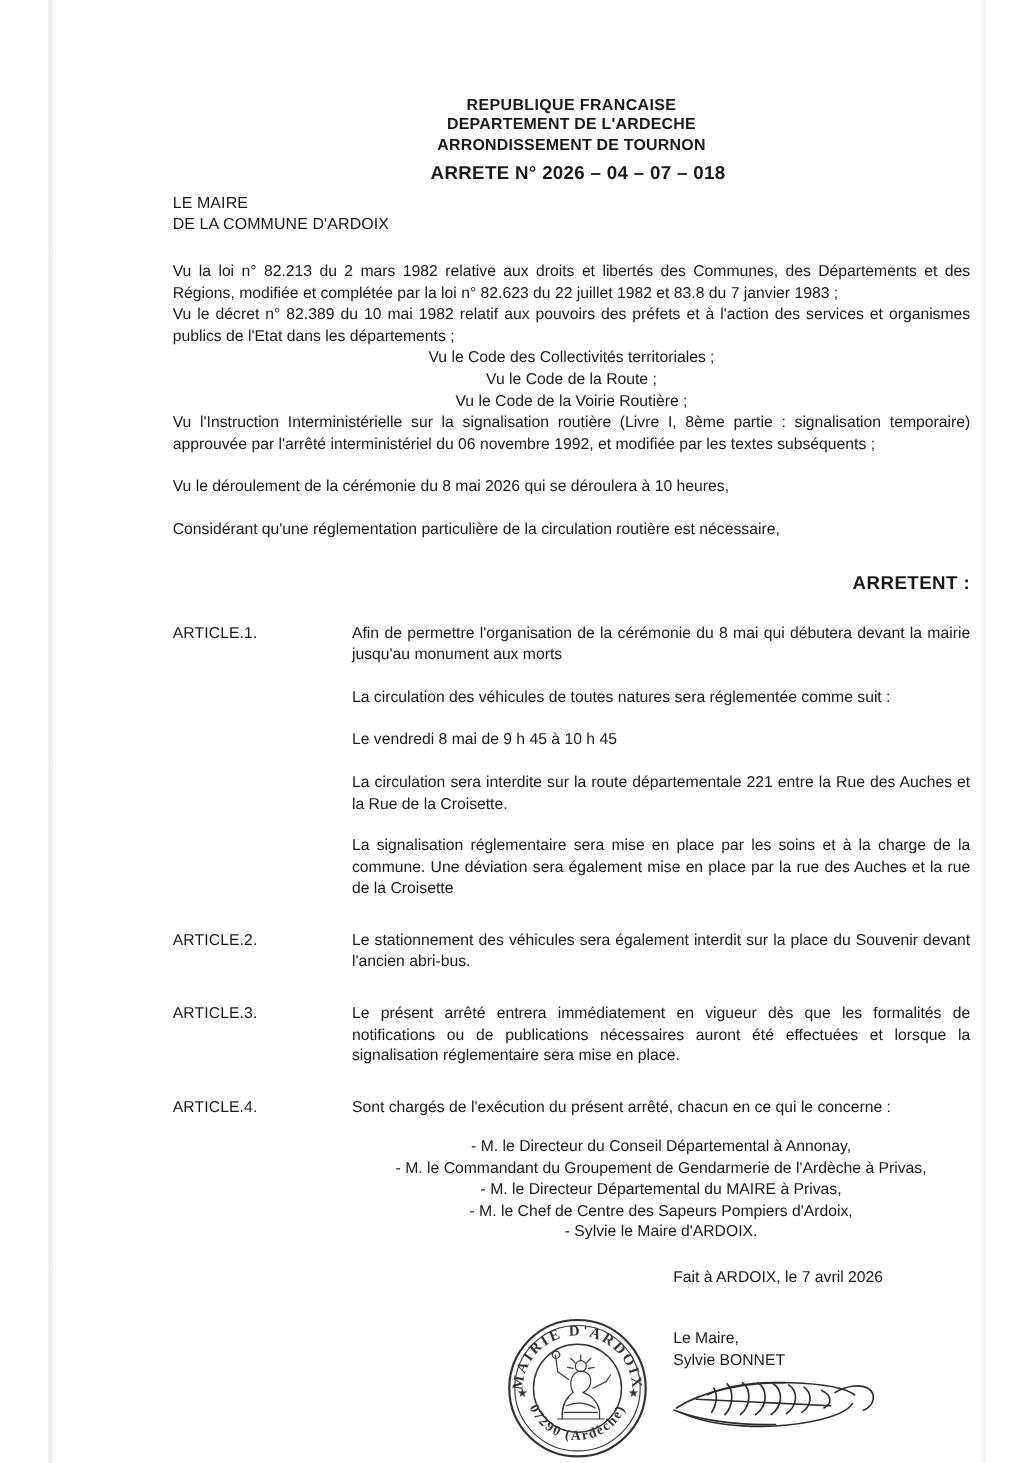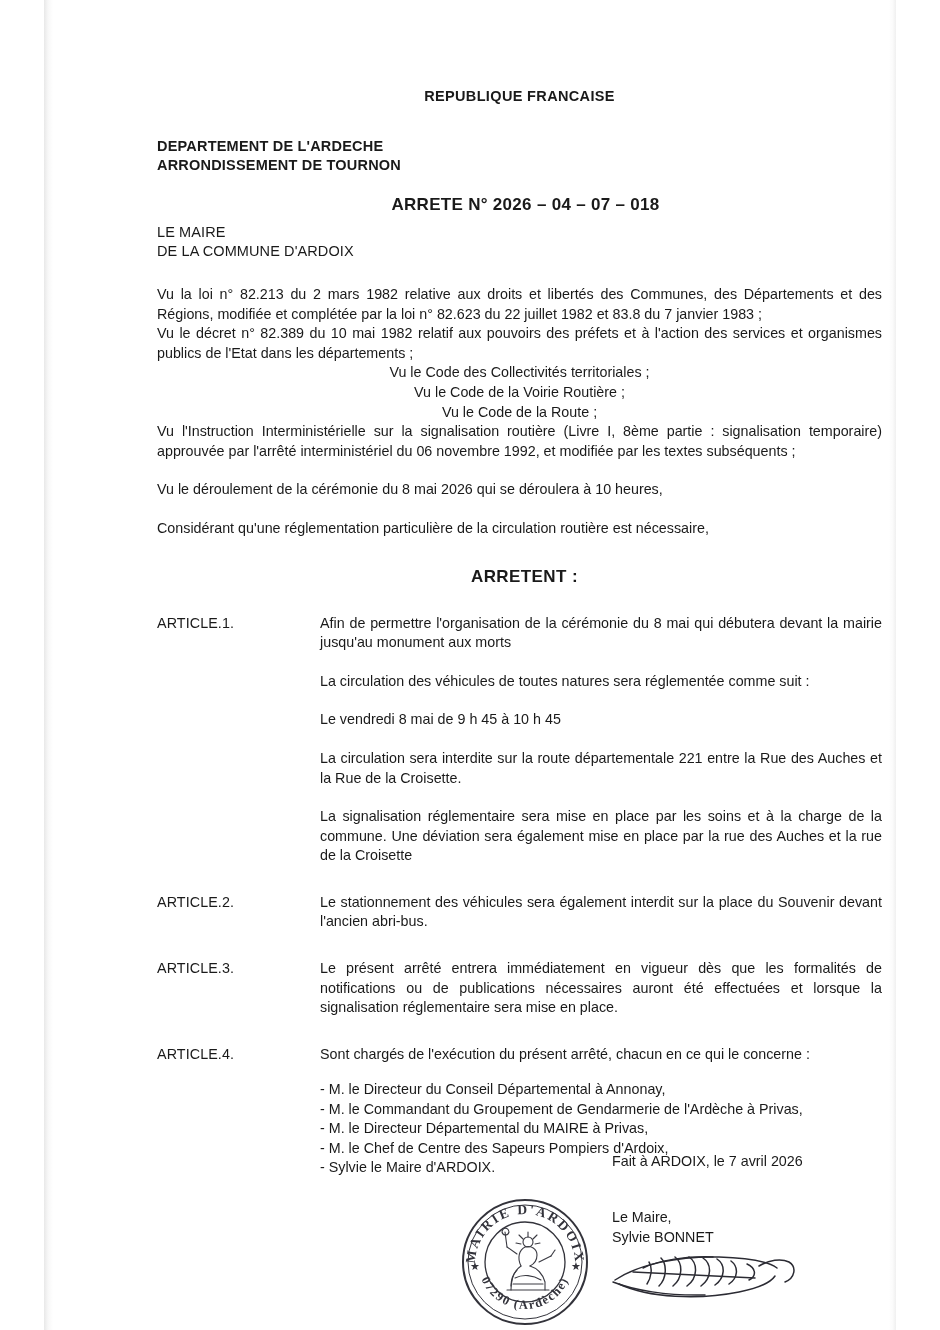--- a/index.html
+++ b/index.html
@@ -42,33 +42,33 @@
 
   .title-national {
     text-align: center;
     font-weight: bold;
     font-size: 14.5px;
     letter-spacing: 0.35px;
     margin-top: 88px;
   }
 
   .admin-block {
-    margin-top: 33px;
     font-weight: bold;
     font-size: 14.5px;
     line-height: 18.5px;
     letter-spacing: 0.2px;
+    text-align: center;
   }
 
   .arrete-number {
     text-align: center;
     font-weight: bold;
     font-size: 17px;
     letter-spacing: 0.3px;
-    margin-top: 21px;
+    margin-top: 7px;
     padding-left: 12px;
   }
 
   .mayor-block {
     margin-top: 8px;
     font-size: 14.5px;
     line-height: 19px;
     letter-spacing: 0.1px;
   }
 
@@ -82,21 +82,21 @@
   .vu-block .vu-line.nojust { text-align: center; }
 
   .spaced-para {
     margin-top: 19px;
     font-size: 14.3px;
     line-height: 19.6px;
     text-align: justify;
   }
 
   .arretent {
-    text-align: center;
+    text-align: right;
     font-weight: bold;
     font-size: 17px;
     letter-spacing: 0.4px;
     margin-top: 28px;
     padding-left: 10px;
   }
 
   .article {
     display: flex;
     margin-top: 27px;
@@ -116,21 +116,21 @@
   .sub-para {
     margin-top: 19px;
     text-align: justify;
   }
 
   .recipients {
     margin-top: 16px;
     line-height: 19.4px;
     text-align: left;
   }
-  .recipients div { text-align: left; }
+  .recipients div { text-align: center; }
 
   .closing {
     position: absolute;
     left: 568px;
     top: 1152px;
     font-size: 14.3px;
     line-height: 19.5px;
   }
   .sign-name {
     position: absolute;
@@ -177,22 +177,22 @@
 
     <div class="mayor-block">
       <div>LE MAIRE</div>
       <div>DE LA COMMUNE D'ARDOIX</div>
     </div>
 
     <div class="vu-block">
       <div class="vu-line">Vu la loi n° 82.213 du 2 mars 1982 relative aux droits et libertés des Communes, des Départements et des Régions, modifiée et complétée par la loi n° 82.623 du 22 juillet 1982 et 83.8 du 7 janvier 1983 ;</div>
       <div class="vu-line">Vu le décret n° 82.389 du 10 mai 1982 relatif aux pouvoirs des préfets et à l'action des services et organismes publics de l'Etat dans les départements ;</div>
       <div class="vu-line nojust">Vu le Code des Collectivités territoriales ;</div>
+      <div class="vu-line nojust">Vu le Code de la Route ;</div>
       <div class="vu-line nojust">Vu le Code de la Voirie Routière ;</div>
-      <div class="vu-line nojust">Vu le Code de la Route ;</div>
       <div class="vu-line">Vu l'Instruction Interministérielle sur la signalisation routière (Livre I, 8ème partie : signalisation temporaire) approuvée par l'arrêté interministériel du 06 novembre 1992, et modifiée par les textes subséquents ;</div>
     </div>
 
     <div class="spaced-para">Vu le déroulement de la cérémonie du 8 mai 2026 qui se déroulera à 10 heures,</div>
 
     <div class="spaced-para">Considérant qu'une réglementation particulière de la circulation routière est nécessaire,</div>
 
     <div class="arretent">ARRETENT :</div>
 
     <div class="article">

